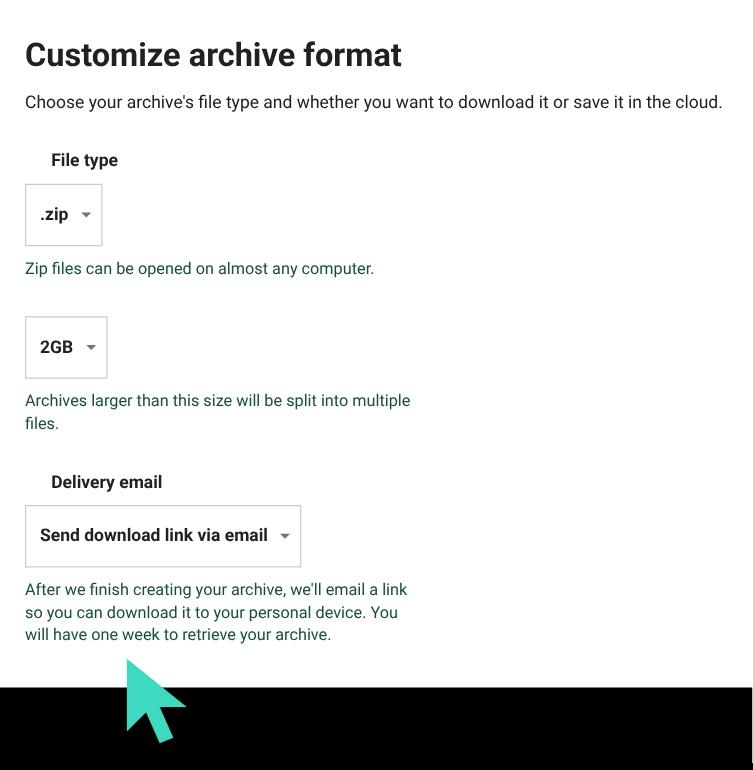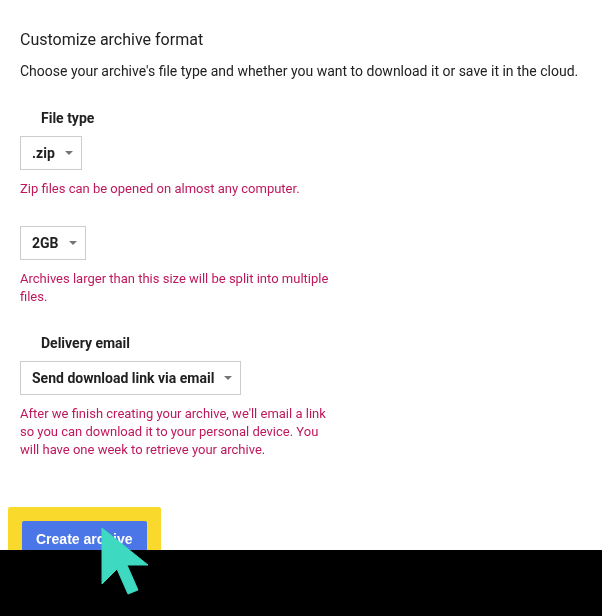--- a/index.html
+++ b/index.html
@@ -12,22 +12,22 @@
       background: #fff;
       width: 602px;
       height: 616px;
       position: relative;
       overflow: hidden;
     }
     .content {
       padding: 30px 20px 20px 20px;
     }
     .page-title {
-      font-size: 16px;
-      font-weight: 400;
+      font-size: 26px;
+      font-weight: 700;
       color: #212121;
       margin-bottom: 14px;
     }
     .page-subtitle {
       font-size: 14px;
       color: #212121;
       margin-bottom: 31px;
     }
     .field-group {
       margin-bottom: 28px;
@@ -38,39 +38,39 @@
       color: #212121;
       margin-bottom: 10px;
       padding-left: 21px;
     }
     .select-box {
       display: inline-flex;
       align-items: center;
       border: 1px solid #ccc;
       background: #fff;
       cursor: pointer;
-      height: 34px;
+      height: 50px;
       padding: 0 8px 0 11px;
     }
     .select-value {
       font-size: 14px;
       font-weight: 700;
       color: #212121;
       margin-right: 10px;
     }
     .select-caret {
       width: 0;
       height: 0;
       border-left: 4px solid transparent;
       border-right: 4px solid transparent;
       border-top: 4px solid #757575;
     }
     .field-help {
       font-size: 13px;
-      color: #be185d;
+      color: #14532d;
       margin-top: 10px;
       max-width: 310px;
       line-height: 1.4;
     }
     .action-highlight {
       display: inline-block;
       border: 6px solid #f9d92c;
       background: #f9d92c;
       padding: 8px;
       border-radius: 2px;

